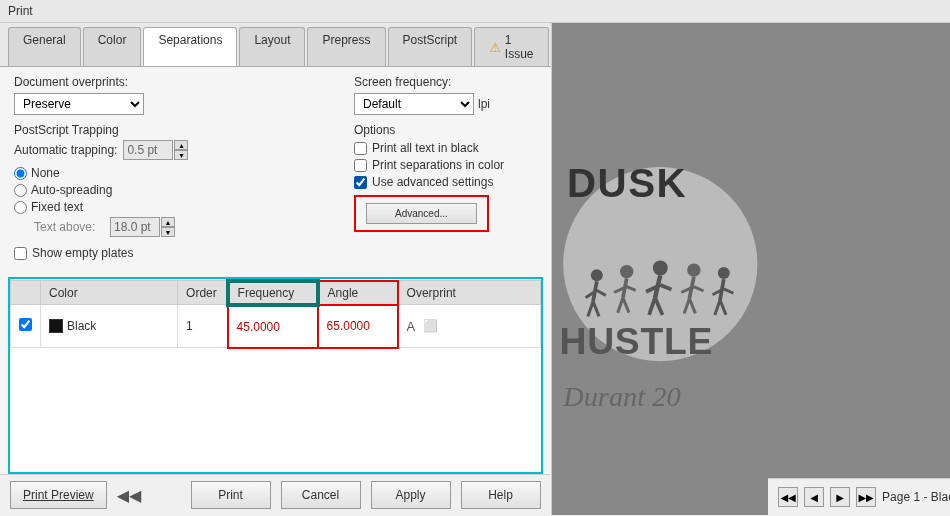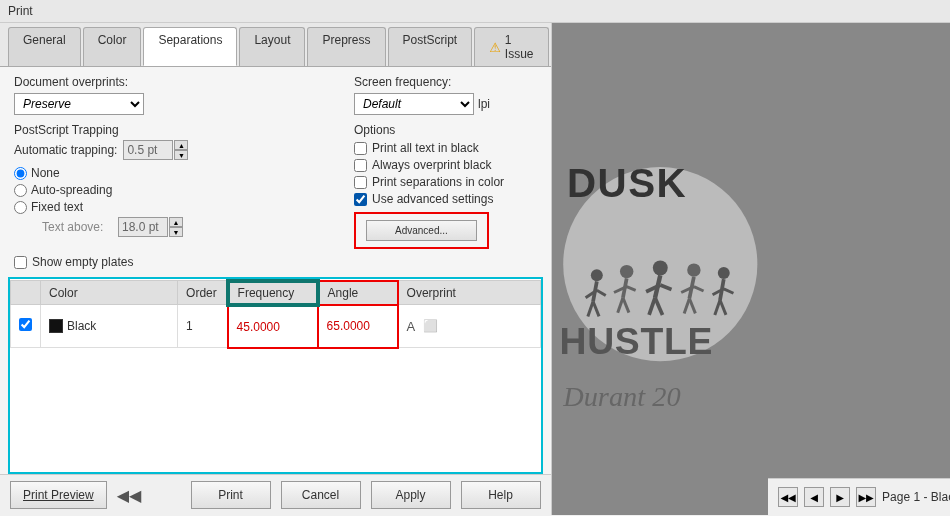--- a/index.html
+++ b/index.html
@@ -94,21 +94,20 @@
     .right-col {
       flex: 1;
     }
 
     select.dropdown {
       border: 1px solid #999;
       background: #fff;
       padding: 2px 4px;
       font-size: 12px;
       height: 22px;
-      font-style: italic;
     }
 
     .preserve-dropdown {
       width: 130px;
     }
 
     .default-dropdown {
       width: 120px;
     }
 
@@ -458,21 +457,21 @@
             </div>
             <div class="radio-row">
               <input type="radio" name="trapping-mode" style="">
               <span class="label">Auto-spreading</span>
             </div>
             <div class="radio-row">
               <input type="radio" name="trapping-mode" style="">
               <span class="label">Fixed text</span>
             </div>
           </div>
-          <div class="text-above-row" style="margin-left:28px;">
+          <div class="text-above-row" style="margin-left:20px;">
             <span class="text-above-label">Text above:</span>
             <div class="input-with-spin">
               <input type="text" class="spin-input" value="18.0 pt" style="">
               <div class="spin-buttons">
                 <button class="spin-btn">▲</button>
                 <button class="spin-btn">▼</button>
               </div>
             </div>
           </div>
         </div>
@@ -484,24 +483,20 @@
           <div class="row" style="margin-bottom:8px;">
             <select class="dropdown default-dropdown">
               <option>Default</option>
             </select>
             <span class="lpi-label">lpi</span>
           </div>
           <div class="options-label">Options</div>
           <div class="checkbox-row">
             <input type="checkbox" style="">
             <span class="label">Print all text in black</span>
-          </div>
-          <div class="checkbox-row">
-            <input type="checkbox" style="">
-            <span class="label">Always overprint black</span>
           </div>
           <div class="checkbox-row">
             <input type="checkbox" style="">
             <span class="label">Print separations in color</span>
           </div>
           <div class="use-advanced-row checkbox-row">
             <input type="checkbox" class="use-advanced-check" checked="" style="">
             <span class="label">Use advanced settings</span>
           </div>
           <div style="margin-top:6px;">

